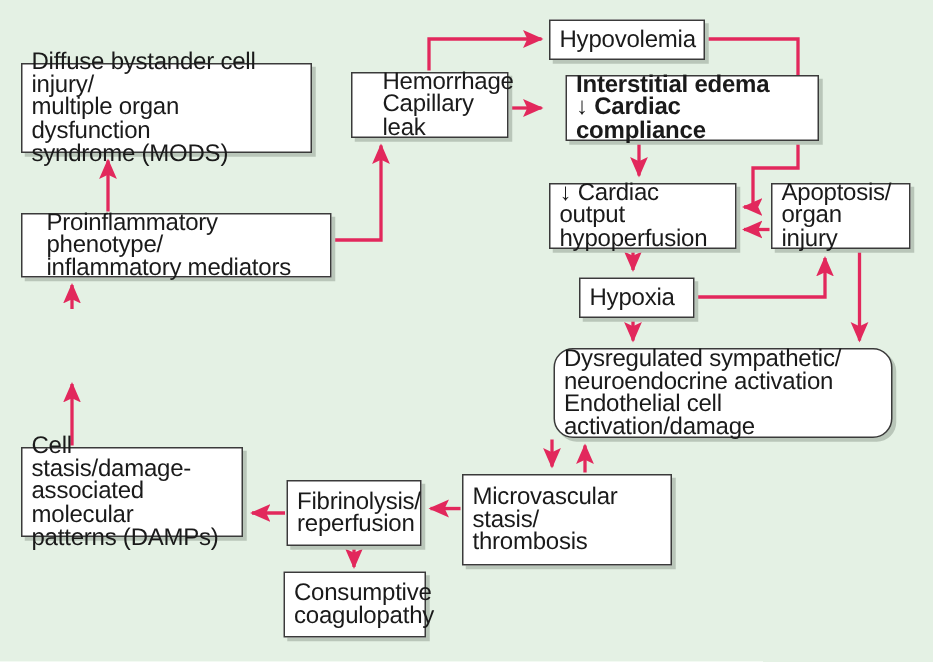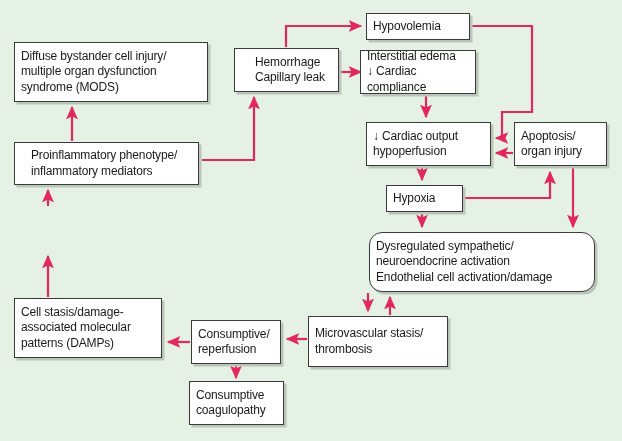--- a/index.html
+++ b/index.html
@@ -23,21 +23,21 @@
     height: 441px;
     pointer-events: none;
   }
   .node {
     position: absolute;
     box-sizing: border-box;
     background: #ffffff;
     border: 1.4px solid #3a3a3a;
     box-shadow: 2.5px 2.5px 0 0 #b9c6b9;
     color: #1a1a1a;
-    font-size: 12px;
+    font-size: 16px;
     line-height: 15.2px;
     padding: 3px 5px 3px 6px;
     display: flex;
     flex-direction: column;
     justify-content: center;
     white-space: pre-line;
     letter-spacing: -0.15px;
   }
 </style>
 </head>
@@ -87,35 +87,35 @@
 
       <path d="M368,293 L368,311"></path>
 
       <path d="M390,315 L390,297"></path>
     </g>
   </svg>
 
   <div class="node" style="left: 14px; top: 42px; width: 194px; height: 60px;">Diffuse bystander cell injury/
 multiple organ dysfunction
 syndrome (MODS)</div>
-  <div class="node" style="left: 14px; top: 142px; width: 185px; height: 43px; padding-left: 16px;">Proinflammatory phenotype/
+  <div class="node" style="left: 14px; top: 142px; width: 207px; height: 43px; padding-left: 16px;">Proinflammatory phenotype/
 inflammatory mediators</div>
   <div class="node" style="left: 14px; top: 298px; width: 148px; height: 60px;">Cell stasis/damage-
 associated molecular
 patterns (DAMPs)</div>
-  <div class="node" style="left: 191px; top: 320px; width: 90px; height: 44px;">Consumptive/
+  <div class="node" style="left: 191px; top: 320px; width: 90px; height: 44px;">Fibrinolysis/
 reperfusion</div>
   <div class="node" style="left: 189px; top: 381px; width: 95px; height: 44px;">Consumptive
 coagulopathy</div>
-  <div class="node" style="left: 308px; top: 316px; width: 140px; height: 51px;">Microvascular stasis/
+  <div class="node" style="left: 308px; top: 316px; width: 140px; height: 61px;">Microvascular stasis/
 thrombosis</div>
   <div class="node" style="left: 234px; top: 48px; width: 105px; height: 44px; padding-left: 20px;">Hemorrhage
 Capillary leak</div>
   <div class="node" style="left: 366px; top: 13px; width: 104px; height: 27px;">Hypovolemia</div>
-  <div class="node" style="left: 360px; top: 50px; width: 116px; height: 44px;">Interstitial edema
+  <div class="node" style="left: 377px; top: 50px; width: 169px; height: 44px; font-weight: bold;">Interstitial edema
 ↓ Cardiac compliance</div>
   <div class="node" style="left: 366px; top: 122px; width: 125px; height: 44px;">↓ Cardiac output
 hypoperfusion</div>
   <div class="node" style="left: 514px; top: 122px; width: 93px; height: 44px;">Apoptosis/
 organ injury</div>
   <div class="node" style="left: 386px; top: 185px; width: 77px; height: 27px;">Hypoxia</div>
   <div class="node" style="left: 369px; top: 232px; width: 226px; height: 60px; border-radius: 13px;">Dysregulated sympathetic/
 neuroendocrine activation
 Endothelial cell activation/damage</div>
 

